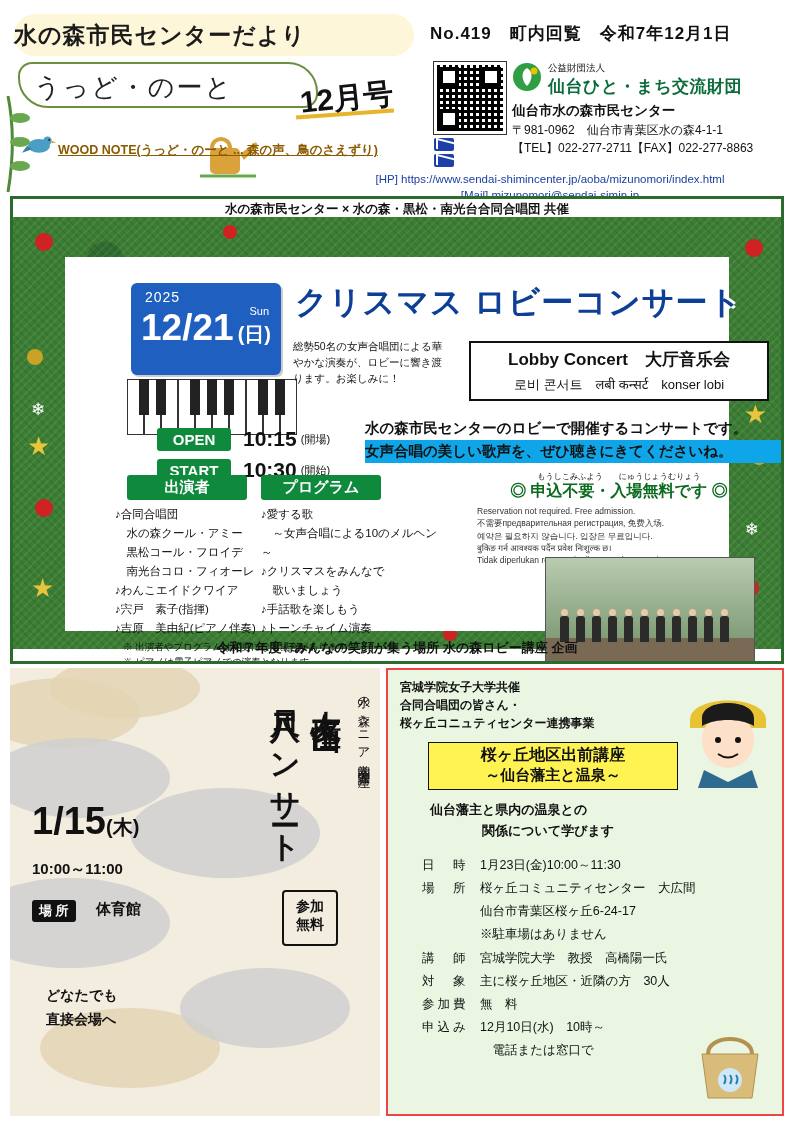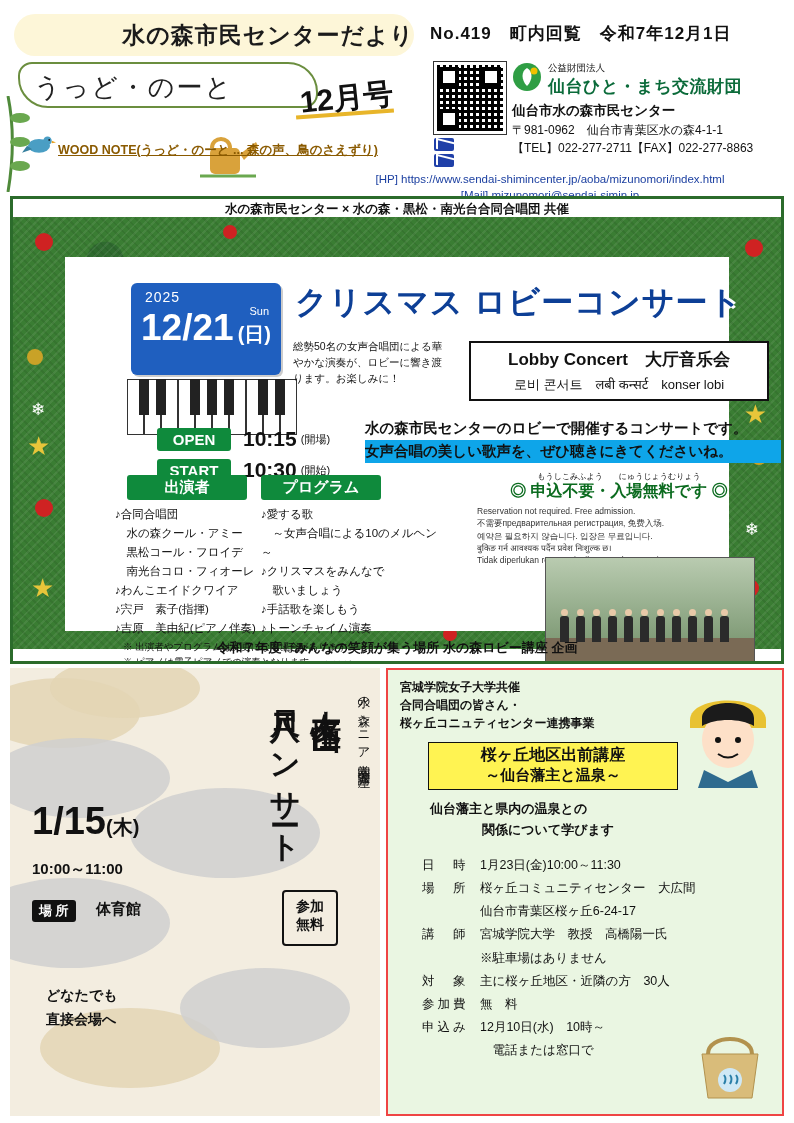--- a/index.html
+++ b/index.html
@@ -11,21 +11,21 @@
     position:relative;
     overflow:hidden;
     color:#111;
   }
 
   
   .header { position:relative; height:196px; }
   .title-banner {
     position:absolute; left:14px; top:14px; width:400px; height:42px;
     background:#fdf6d8; border-radius:21px;
-    display:flex; align-items:center; justify-content:flex-end;
+    display:flex; align-items:center; justify-content:flex-start;
   }
   .title-banner span { font-size:23px; font-weight:bold; letter-spacing:1px; color:#1b1b1b; }
   .issue-line {
     position:absolute; left:430px; top:22px;
     font-size:17px; font-weight:bold; letter-spacing:1px;
   }
 
   .woodnote-box {
     position:absolute; left:18px; top:62px; width:300px; height:46px;
     border:2px solid #6b8e3f; border-radius:14px 30px 14px 30px;
@@ -247,21 +247,21 @@
     position:absolute; left:386px; top:668px; width:398px; height:448px;
     background:#eaf6e2; border:2px solid #ef4444;
   }
   .sd-host { position:absolute; left:12px; top:8px; font-size:12px; font-weight:bold; line-height:1.5; }
   .sd-title-box {
     position:absolute; left:40px; top:72px; width:250px; height:48px;
     background:#fff352; border:1px solid #111; text-align:center;
   }
   .sd-title-box .t1 { font-size:16px; font-weight:bold; margin-top:2px; }
   .sd-title-box .t2 { font-size:15px; font-weight:bold; }
-  .sd-lead { position:absolute; left:42px; top:130px; width:300px; font-size:13px; font-weight:bold; line-height:1.6;font-family:Liberation Mono, monospace;}
+  .sd-lead { position:absolute; left:42px; top:130px; width:300px; font-size:13px; font-weight:bold; line-height:1.6;}
   .sd-rows { position:absolute; left:34px; top:184px; width:350px; font-size:12.5px; line-height:1.85;}
   .sd-rows .lbl { display:inline-block; width:58px; letter-spacing:3px; }
   .samurai { position:absolute; right:6px; top:8px; width:96px; height:110px; }
   .onsen-basket { position:absolute; right:14px; bottom:14px; width:76px; height:72px; }
 </style>
 </head>
 <body>
 
 <div class="header">
 
@@ -522,22 +522,22 @@
     <div class="t2">～仙台藩主と温泉～</div>
   </div>
 
   <div class="sd-lead" style="white-space:pre-line">仙台藩主と県内の温泉との
 　　　　関係について学びます</div>
 
   <div class="sd-rows">
     <div><span class="lbl">日　時</span><span>1月23日(金)10:00～11:30</span></div>
     <div><span class="lbl">場　所</span><span>桜ヶ丘コミュニティセンター　大広間</span></div>
     <div><span class="lbl"></span><span>仙台市青葉区桜ヶ丘6-24-17</span></div>
+    <div><span class="lbl"></span><span>※駐車場はありません</span></div>
     <div><span class="lbl">講　師</span><span>宮城学院大学　教授　高橋陽一氏</span></div>
-    <div><span class="lbl"></span><span>※駐車場はありません</span></div>
     <div><span class="lbl">対　象</span><span>主に桜ヶ丘地区・近隣の方　30人</span></div>
     <div><span class="lbl">参加費</span><span>無　料</span></div>
     <div><span class="lbl">申込み</span><span>12月10日(水)　10時～</span></div>
     <div><span class="lbl"></span><span>　電話または窓口で</span></div>
   </div>
 
   <svg class="onsen-basket" viewBox="0 0 76 72">
     <path d="M10 26 h56 l-6 44 H16 Z" fill="#d9bc7a" stroke="#b2924e"></path>
     <path d="M16 26 C16 6 60 6 60 26" stroke="#b2924e" stroke-width="4" fill="none"></path>
     <circle cx="38" cy="52" r="12" fill="#cfe8f5"></circle>

